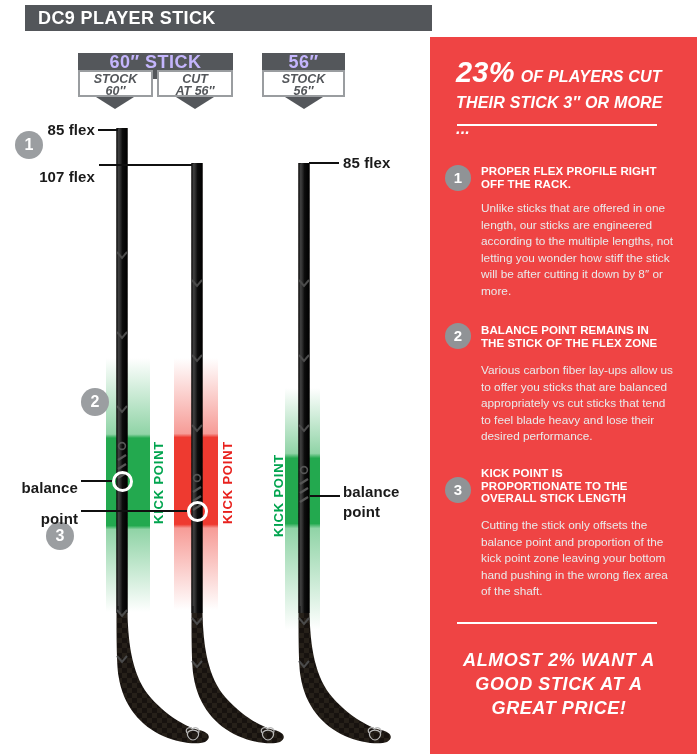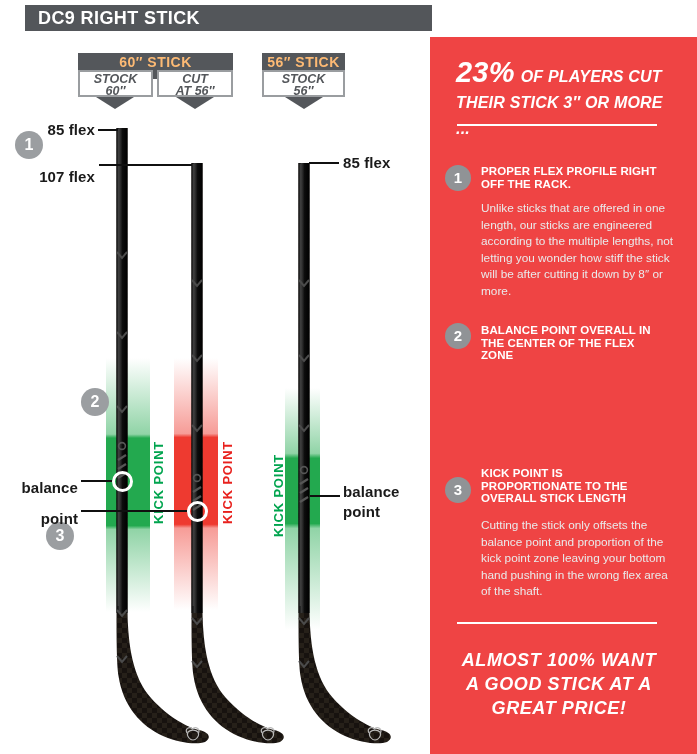--- a/index.html
+++ b/index.html
@@ -10,21 +10,21 @@
   .abs{position:absolute;}
 
   
   .title-bar{
     left:25px;top:5px;width:407px;height:26px;background:#53565a;
     color:#fff;font-weight:bold;font-size:18px;line-height:27px;
     padding-left:13px;letter-spacing:.4px;box-sizing:border-box;
   }
 
   
-  .hdr-bar{background:#54575b;color:#fdba74;font-weight:bold;font-size:14px;
+  .hdr-bar{background:#54575b;color:#c4b5fd;font-weight:bold;font-size:18px;
     text-align:center;line-height:18px;letter-spacing:.5px;height:26px;}
   .hdr-box{background:#fff;border:2px solid #9a9da0;box-sizing:border-box;
     color:#54575b;font-weight:bold;font-style:italic;font-size:12.5px;
     text-align:center;line-height:12px;padding-top:1px;height:27px;}
   .hdr-arrow{width:0;height:0;border-left:19px solid transparent;
     border-right:19px solid transparent;border-top:12px solid #54575b;}
 
   
   .lbl{color:#1a1a1a;font-size:15px;font-weight:600;letter-spacing:.1px;line-height:18px;}
   .pline{background:#101010;height:2px;}
@@ -66,21 +66,21 @@
   .sb-footer{color:#fff;font-style:italic;font-weight:bold;font-size:18px;
     line-height:24px;text-align:center;width:206px;left:26px;letter-spacing:.6px;}
 
   svg.stick{overflow:visible;}
 </style>
 </head>
 <body>
 
 <div class="canvas">
 
-  <div class="abs title-bar">DC9 RIGHT STICK</div>
+  <div class="abs title-bar">DC9 PLAYER STICK</div>
 
   <div class="abs hdr-bar" style="left:78px;top:53px;width:155px;">60″ STICK</div>
   <div class="abs hdr-box" style="left:78px;top:70px;width:75px;">
     <div>STOCK</div>
     <div>60″</div>
   </div>
   <div class="abs hdr-box" style="left:157px;top:70px;width:76px;">
     <div>CUT</div>
     <div>AT 56″</div>
   </div>
@@ -252,23 +252,24 @@
     <div class="abs sb-intro">
       <span class="big">23%</span><span>OF PLAYERS CUT THEIR STICK 3″ OR MORE ...</span>
     </div>
     <div class="abs sb-div" style="top:87px;"></div>
 
     <div class="abs sb-circle" style="left:15px;top:128px;">1</div>
     <div class="abs sb-head" style="left:51px;top:128px;">PROPER FLEX PROFILE RIGHT OFF THE RACK.</div>
     <div class="abs sb-body" style="left:51px;top:163px;">Unlike sticks that are offered in one length, our sticks are engineered according to the multiple lengths, not letting you wonder how stiff the stick will be after cutting it down by 8″ or more.</div>
 
     <div class="abs sb-circle" style="left:15px;top:286px;">2</div>
-    <div class="abs sb-head" style="left:51px;top:287px;">BALANCE POINT OVERALL IN THE CENTER OF THE FLEX ZONE</div>
+    <div class="abs sb-head" style="left:51px;top:287px;">BALANCE POINT REMAINS IN THE STICK OF THE FLEX ZONE</div>
+    <div class="abs sb-body" style="left:51px;top:325px;">Various carbon fiber lay-ups allow us to offer you sticks that are balanced appropriately vs cut sticks that tend to feel blade heavy and lose their desired performance.</div>
 
     <div class="abs sb-circle" style="left:15px;top:440px;">3</div>
     <div class="abs sb-head" style="left:51px;top:430px;">KICK POINT IS PROPORTIONATE TO THE OVERALL STICK LENGTH</div>
     <div class="abs sb-body" style="left:51px;top:480px;">Cutting the stick only offsets the balance point and proportion of the kick point zone leaving your bottom hand pushing in the wrong flex area of the shaft.</div>
 
     <div class="abs sb-div" style="top:585px;"></div>
-    <div class="abs sb-footer" style="top:611px;">ALMOST 100% WANT A GOOD STICK AT A GREAT PRICE!</div>
+    <div class="abs sb-footer" style="top:611px;">ALMOST 2% WANT A GOOD STICK AT A GREAT PRICE!</div>
   </div>
 
 </div>
 
 </body></html>

